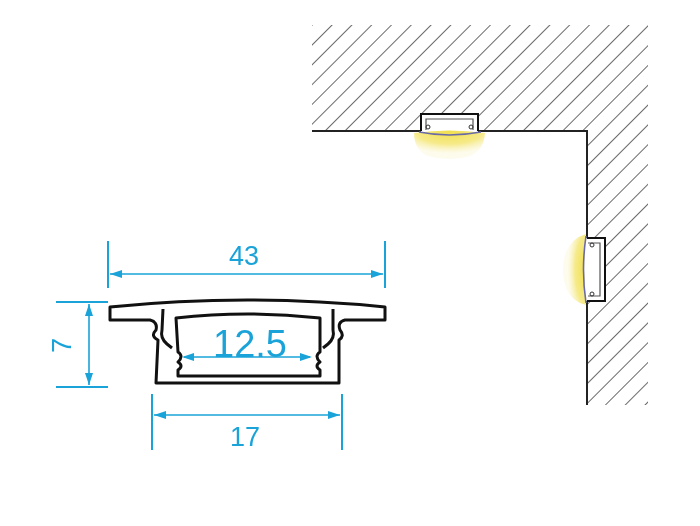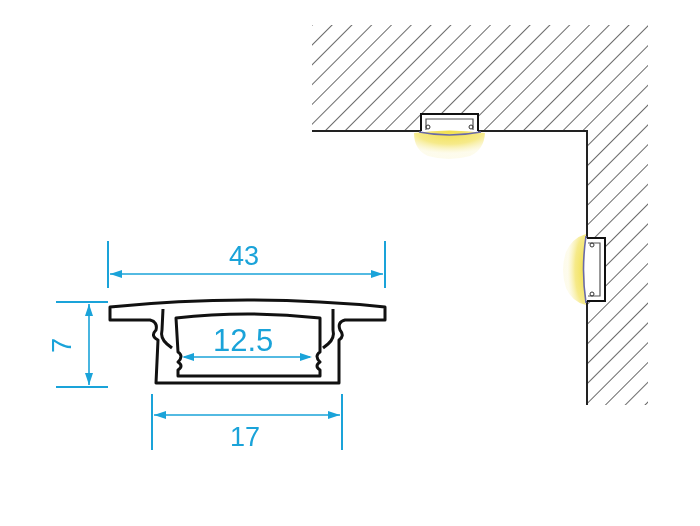--- a/index.html
+++ b/index.html
@@ -103,14 +103,14 @@
       <line x1="342" y1="394" x2="342" y2="450" stroke-width="2"></line>
       <line x1="154" y1="415" x2="340" y2="415" stroke-width="1.6"></line>
       <path d="M154 415 L166 411 L166 419 Z" stroke="none"></path>
       <path d="M340 415 L328 411 L328 419 Z" stroke="none"></path>
     </g>
   </g>
 </svg>
 
 <div class="dim-label" style="left:229px; top:243px;">43</div>
 <div class="dim-label" style="left:55px; top:332px; transform:rotate(-90deg); transform-origin:center;">7</div>
-<div class="dim-label" style="left:213px; top:325px; font-size:31px;">12.5</div>
+<div class="dim-label" style="left:213px; top:325px; font-size:38px;">12.5</div>
 <div class="dim-label" style="left:230px; top:424px;">17</div>
 
 </body></html>

